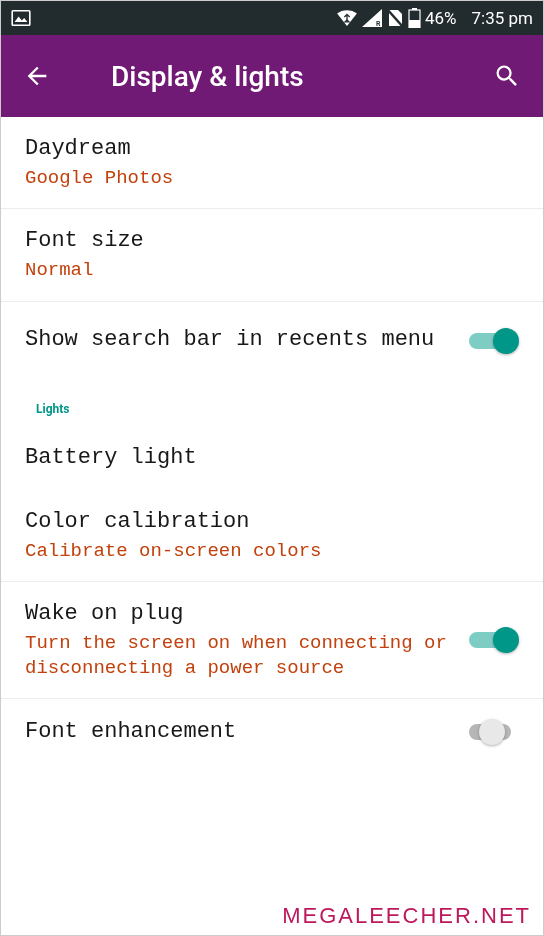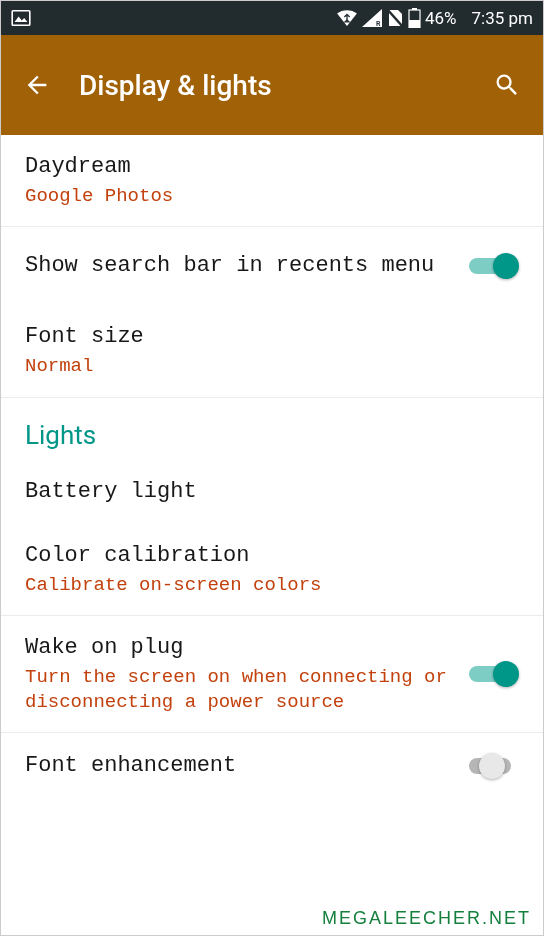--- a/index.html
+++ b/index.html
@@ -19,68 +19,69 @@
     align-items: center;
     justify-content: space-between;
     padding: 0 10px;
     color: #fff;
     font-size: 17px;
   }
   .status-left { display: flex; align-items: center; gap: 6px; }
   .status-right { display: flex; align-items: center; gap: 4px; }
   .status-right .time { margin-left: 11px; font-size: 17px; }
   .app-bar {
-    background: #a16207;
-    height: 100px;
+    background: #701a75;
+    height: 82px;
     display: flex;
     align-items: center;
     padding: 0 14px;
     color: #fff;
+    gap: 32px;
   }
   .back-btn { width: 44px; height: 44px; display: flex; align-items: center; justify-content: center; cursor: pointer; }
   .app-title { font-size: 28px; font-weight: 500; margin-left: 20px; flex: 1; }
   .search-btn { width: 44px; height: 44px; display: flex; align-items: center; justify-content: center; cursor: pointer; }
   .content { background: #fff; }
   .item {
     padding: 18px 24px 18px 24px;
     border-bottom: 1px solid #ececec;
     font-family: Liberation Mono, monospace;
   }
   .item.no-border { border-bottom: none; }
   .item-row { display: flex; align-items: center; justify-content: space-between; }
   .item-text { flex: 1; }
   .item-title { font-size: 22px; color: #181818; line-height: 1.3; }
   .item-sub { font-size: 19px; color: #c2410c; margin-top: 2px; line-height: 1.3; }
   .section-header {
-    font-size: 26px;
+    font-size: 12px;
     color: #009688;
-    font-weight: 400;
-    padding: 22px 24px 10px 24px;
+    font-weight: 700;
+    padding: 22px 24px 10px 35px;
   }
   .toggle {
     width: 52px; height: 30px; position: relative; flex-shrink: 0;
   }
   .toggle .track {
     position: absolute; top: 7px; left: 2px; width: 42px; height: 16px;
     border-radius: 10px;
   }
   .toggle .thumb {
     position: absolute; top: 2px; width: 26px; height: 26px; border-radius: 50%;
     box-shadow: 0 1px 3px rgba(0,0,0,0.3);
   }
   .toggle.on .track { background: #7ecdc5; }
   .toggle.on .thumb { background: #009688; right: 0; }
   .toggle.off .track { background: #b6b6b6; }
   .toggle.off .thumb { background: #e8e8e8; left: 12px; }
   .watermark {
     position: absolute;
     bottom: 6px;
     right: 12px;
-    font-size: 18px;
-    color: #15803d;
+    font-size: 22px;
+    color: #be185d;
     letter-spacing: 2px;
     font-family: Arial, sans-serif;
   }
   .icon-svg { display: block; }
 </style>
 </head>
 <body>
 
 <div class="status-bar">
   <div class="status-left">
@@ -137,33 +138,33 @@
   </div>
 </div>
 
 <div class="content">
 
   <div class="item">
     <div class="item-title">Daydream</div>
     <div class="item-sub">Google Photos</div>
   </div>
 
+  <div class="item">
+    <div class="item-title">Font size</div>
+    <div class="item-sub">Normal</div>
+  </div>
+
   <div class="item item-row no-border" style="padding-top:24px;padding-bottom:24px;">
     <div class="item-text">
       <div class="item-title">Show search bar in recents menu</div>
     </div>
     <div class="toggle on">
       <div class="track"></div>
         <div class="thumb"></div>
     </div>
-  </div>
-
-  <div class="item">
-    <div class="item-title">Font size</div>
-    <div class="item-sub">Normal</div>
   </div>
 
   <div class="section-header">Lights</div>
 
   <div class="item no-border">
     <div class="item-title">Battery light</div>
   </div>
 
 
   <div class="item">

